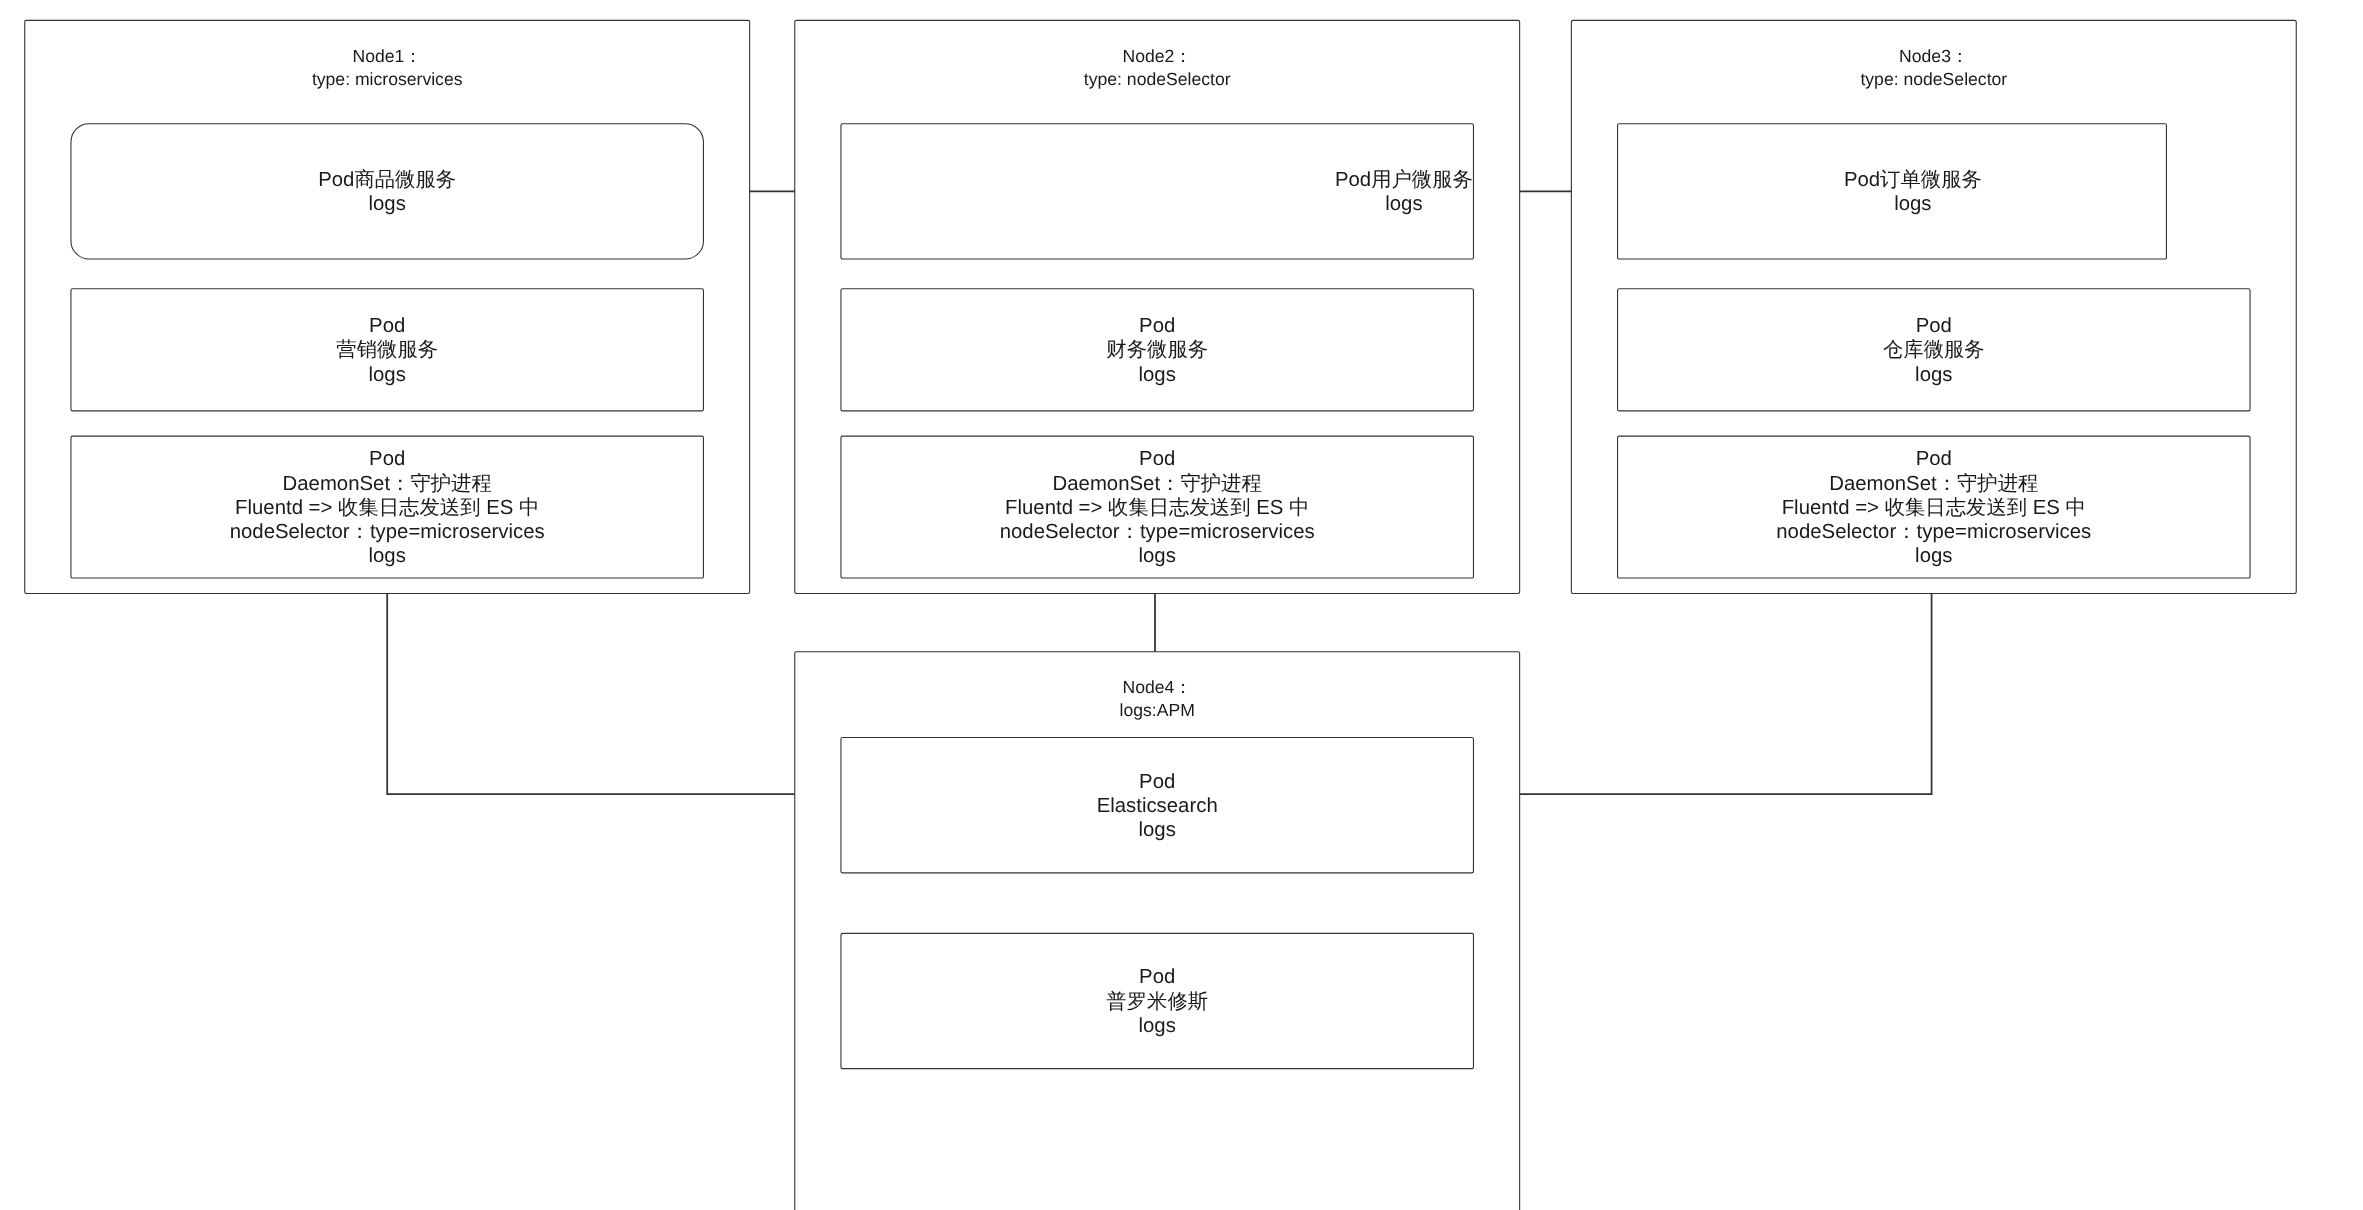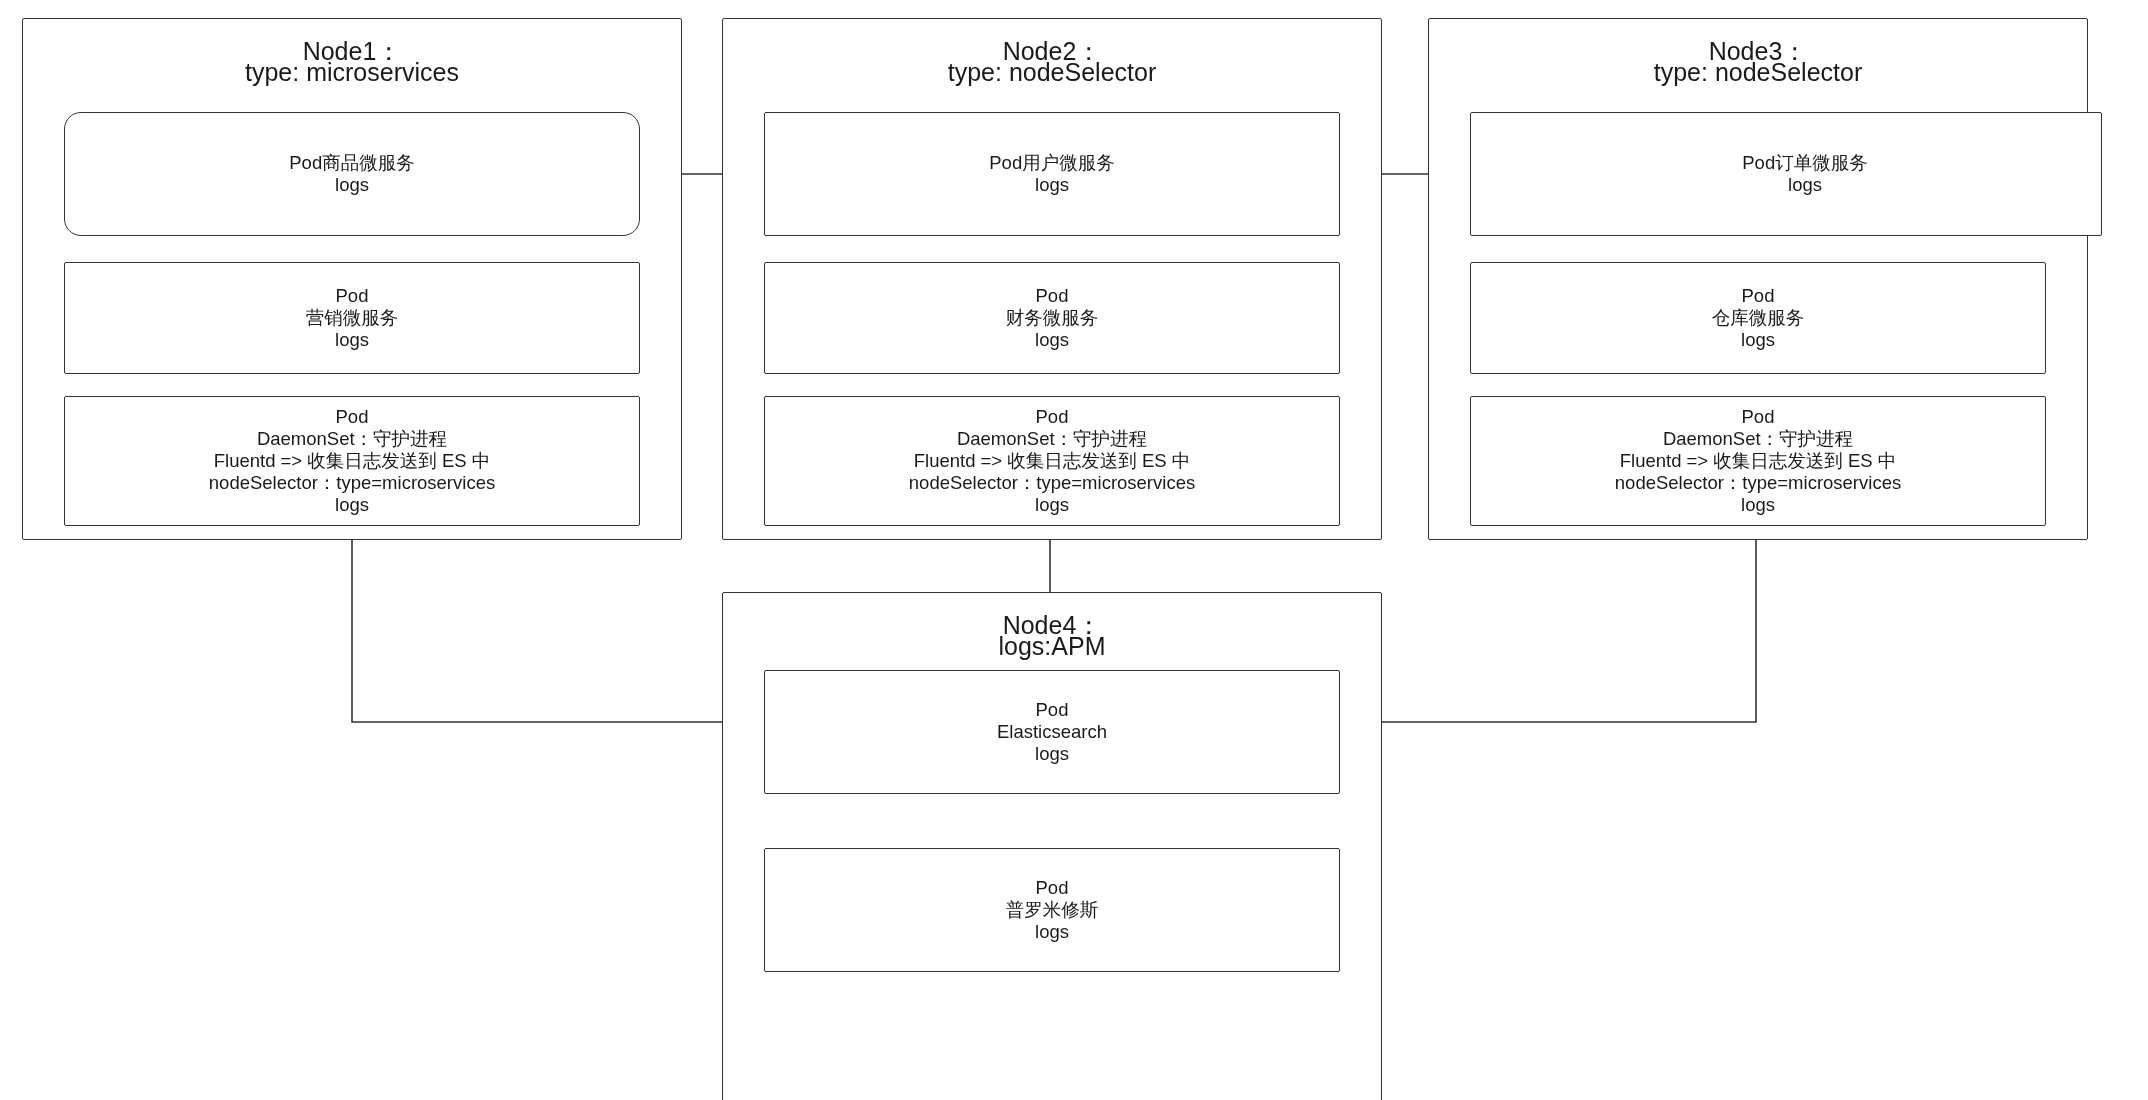--- a/index.html
+++ b/index.html
@@ -36,21 +36,21 @@
     background: #ffffff;
     border-radius: 2px;
     box-sizing: border-box;
   }
   .node-title {
     position: absolute;
     left: 0;
     right: 0;
     top: 22px;
     text-align: center;
-    font-size: 25px;
+    font-size: 16px;
     line-height: 21px;
     white-space: pre-line;
     color: #1a1a1a;
   }
   .pod-box {
     position: absolute;
     border: 1.6px solid #333333;
     background: #ffffff;
     border-radius: 2px;
     box-sizing: border-box;
@@ -105,41 +105,41 @@
         <div class="pod-text">Pod
 DaemonSet：守护进程
 Fluentd =&gt; 收集日志发送到 ES 中
 nodeSelector：type=microservices
 logs</div>
       </div>
       <div class="node-box" style="left: 722px; top: 18px; width: 660px; height: 522px;">
         <div class="node-title">Node2：
 type: nodeSelector</div>
       </div>
-      <div class="pod-box" style="left: 764px; top: 112px; width: 576px; height: 124px;">
+      <div class="pod-box" style="left: 764px; top: 112px; width: 576px; height: 124px; justify-content: flex-end;">
         <div class="pod-text">Pod用户微服务
 logs</div>
       </div>
       <div class="pod-box" style="left: 764px; top: 262px; width: 576px; height: 112px;">
         <div class="pod-text">Pod
 财务微服务
 logs</div>
       </div>
       <div class="pod-box" style="left: 764px; top: 396px; width: 576px; height: 130px;">
         <div class="pod-text">Pod
 DaemonSet：守护进程
 Fluentd =&gt; 收集日志发送到 ES 中
 nodeSelector：type=microservices
 logs</div>
       </div>
       <div class="node-box" style="left: 1428px; top: 18px; width: 660px; height: 522px;">
         <div class="node-title">Node3：
 type: nodeSelector</div>
       </div>
-      <div class="pod-box" style="left: 1470px; top: 112px; width: 632px; height: 124px; padding-left: 38px;">
+      <div class="pod-box" style="left: 1470px; top: 112px; width: 500px; height: 124px; padding-left: 38px;">
         <div class="pod-text">Pod订单微服务
 logs</div>
       </div>
       <div class="pod-box" style="left: 1470px; top: 262px; width: 576px; height: 112px;">
         <div class="pod-text">Pod
 仓库微服务
 logs</div>
       </div>
       <div class="pod-box" style="left: 1470px; top: 396px; width: 576px; height: 130px;">
         <div class="pod-text">Pod

